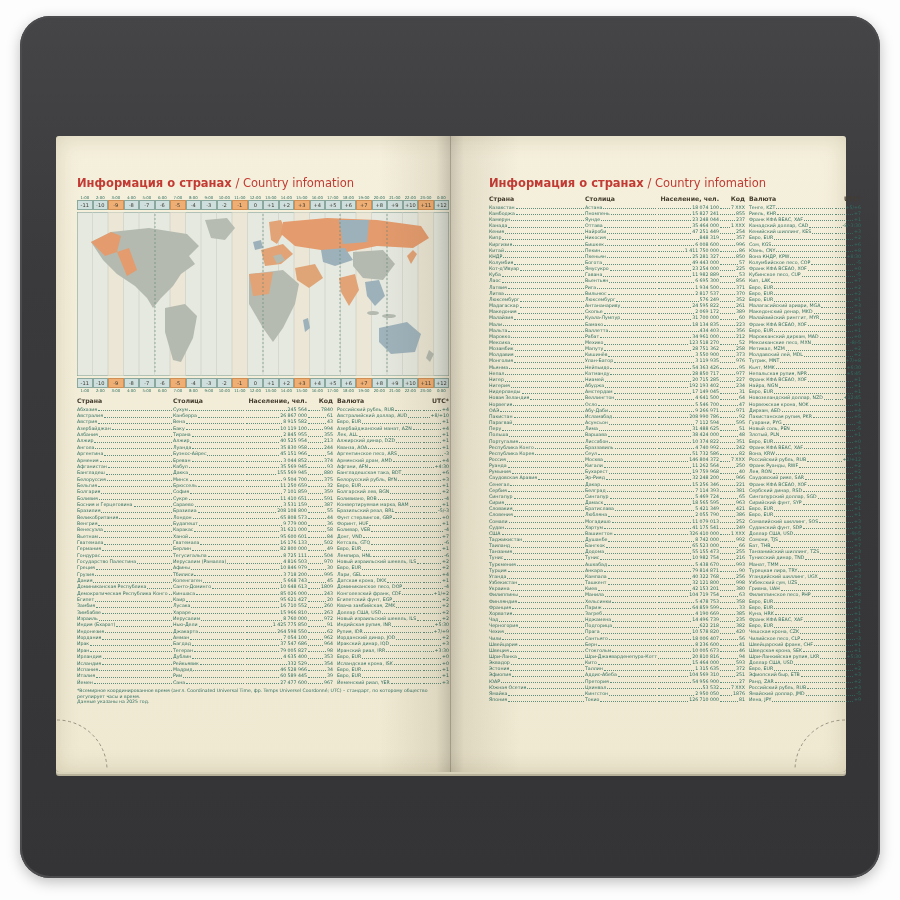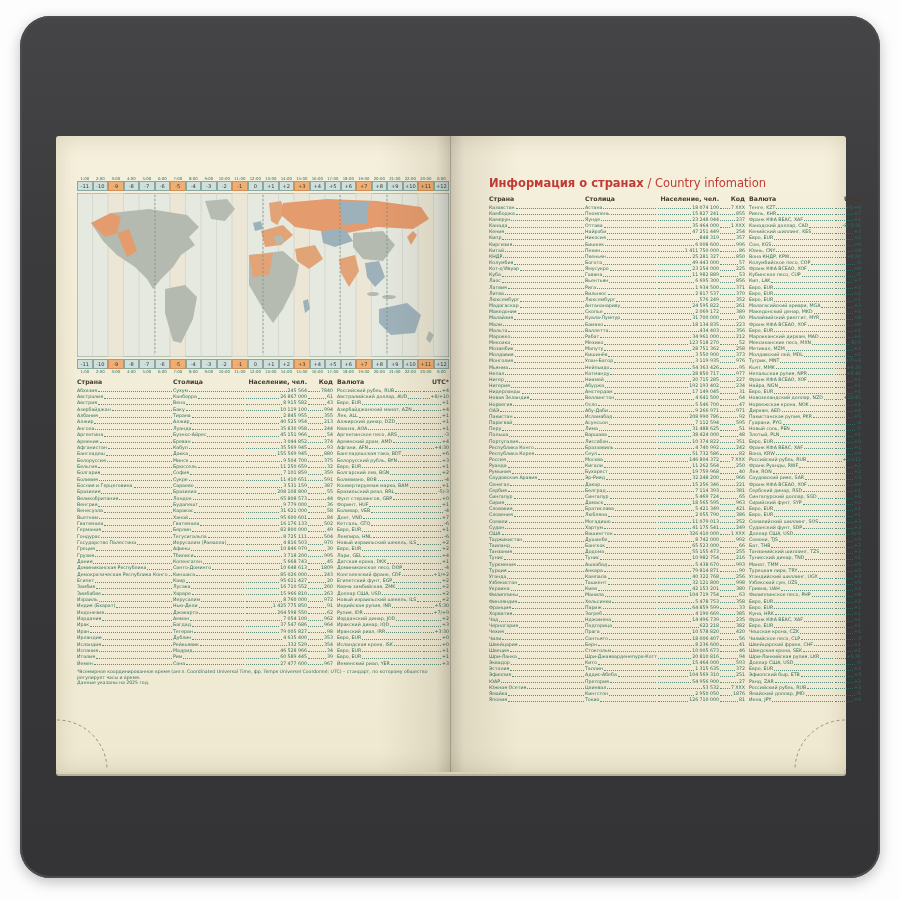--- a/index.html
+++ b/index.html
@@ -50,20 +50,21 @@
 </style>
 </head>
 <body>
 
 <div class="scene">
   <div class="cover"></div>
   <div class="pages"></div>
   <div class="page-split"></div>
 
   <div class="content left">
+    <h1 class="ttl"><span class="ru">Информация о странах</span><span> / </span><span class="en">Country infomation</span></h1>
 
     <div class="hours">
         <span>1:00</span>
         <span>2:00</span>
         <span>3:00</span>
         <span>4:00</span>
         <span>5:00</span>
         <span>6:00</span>
         <span>7:00</span>
         <span>8:00</span>

